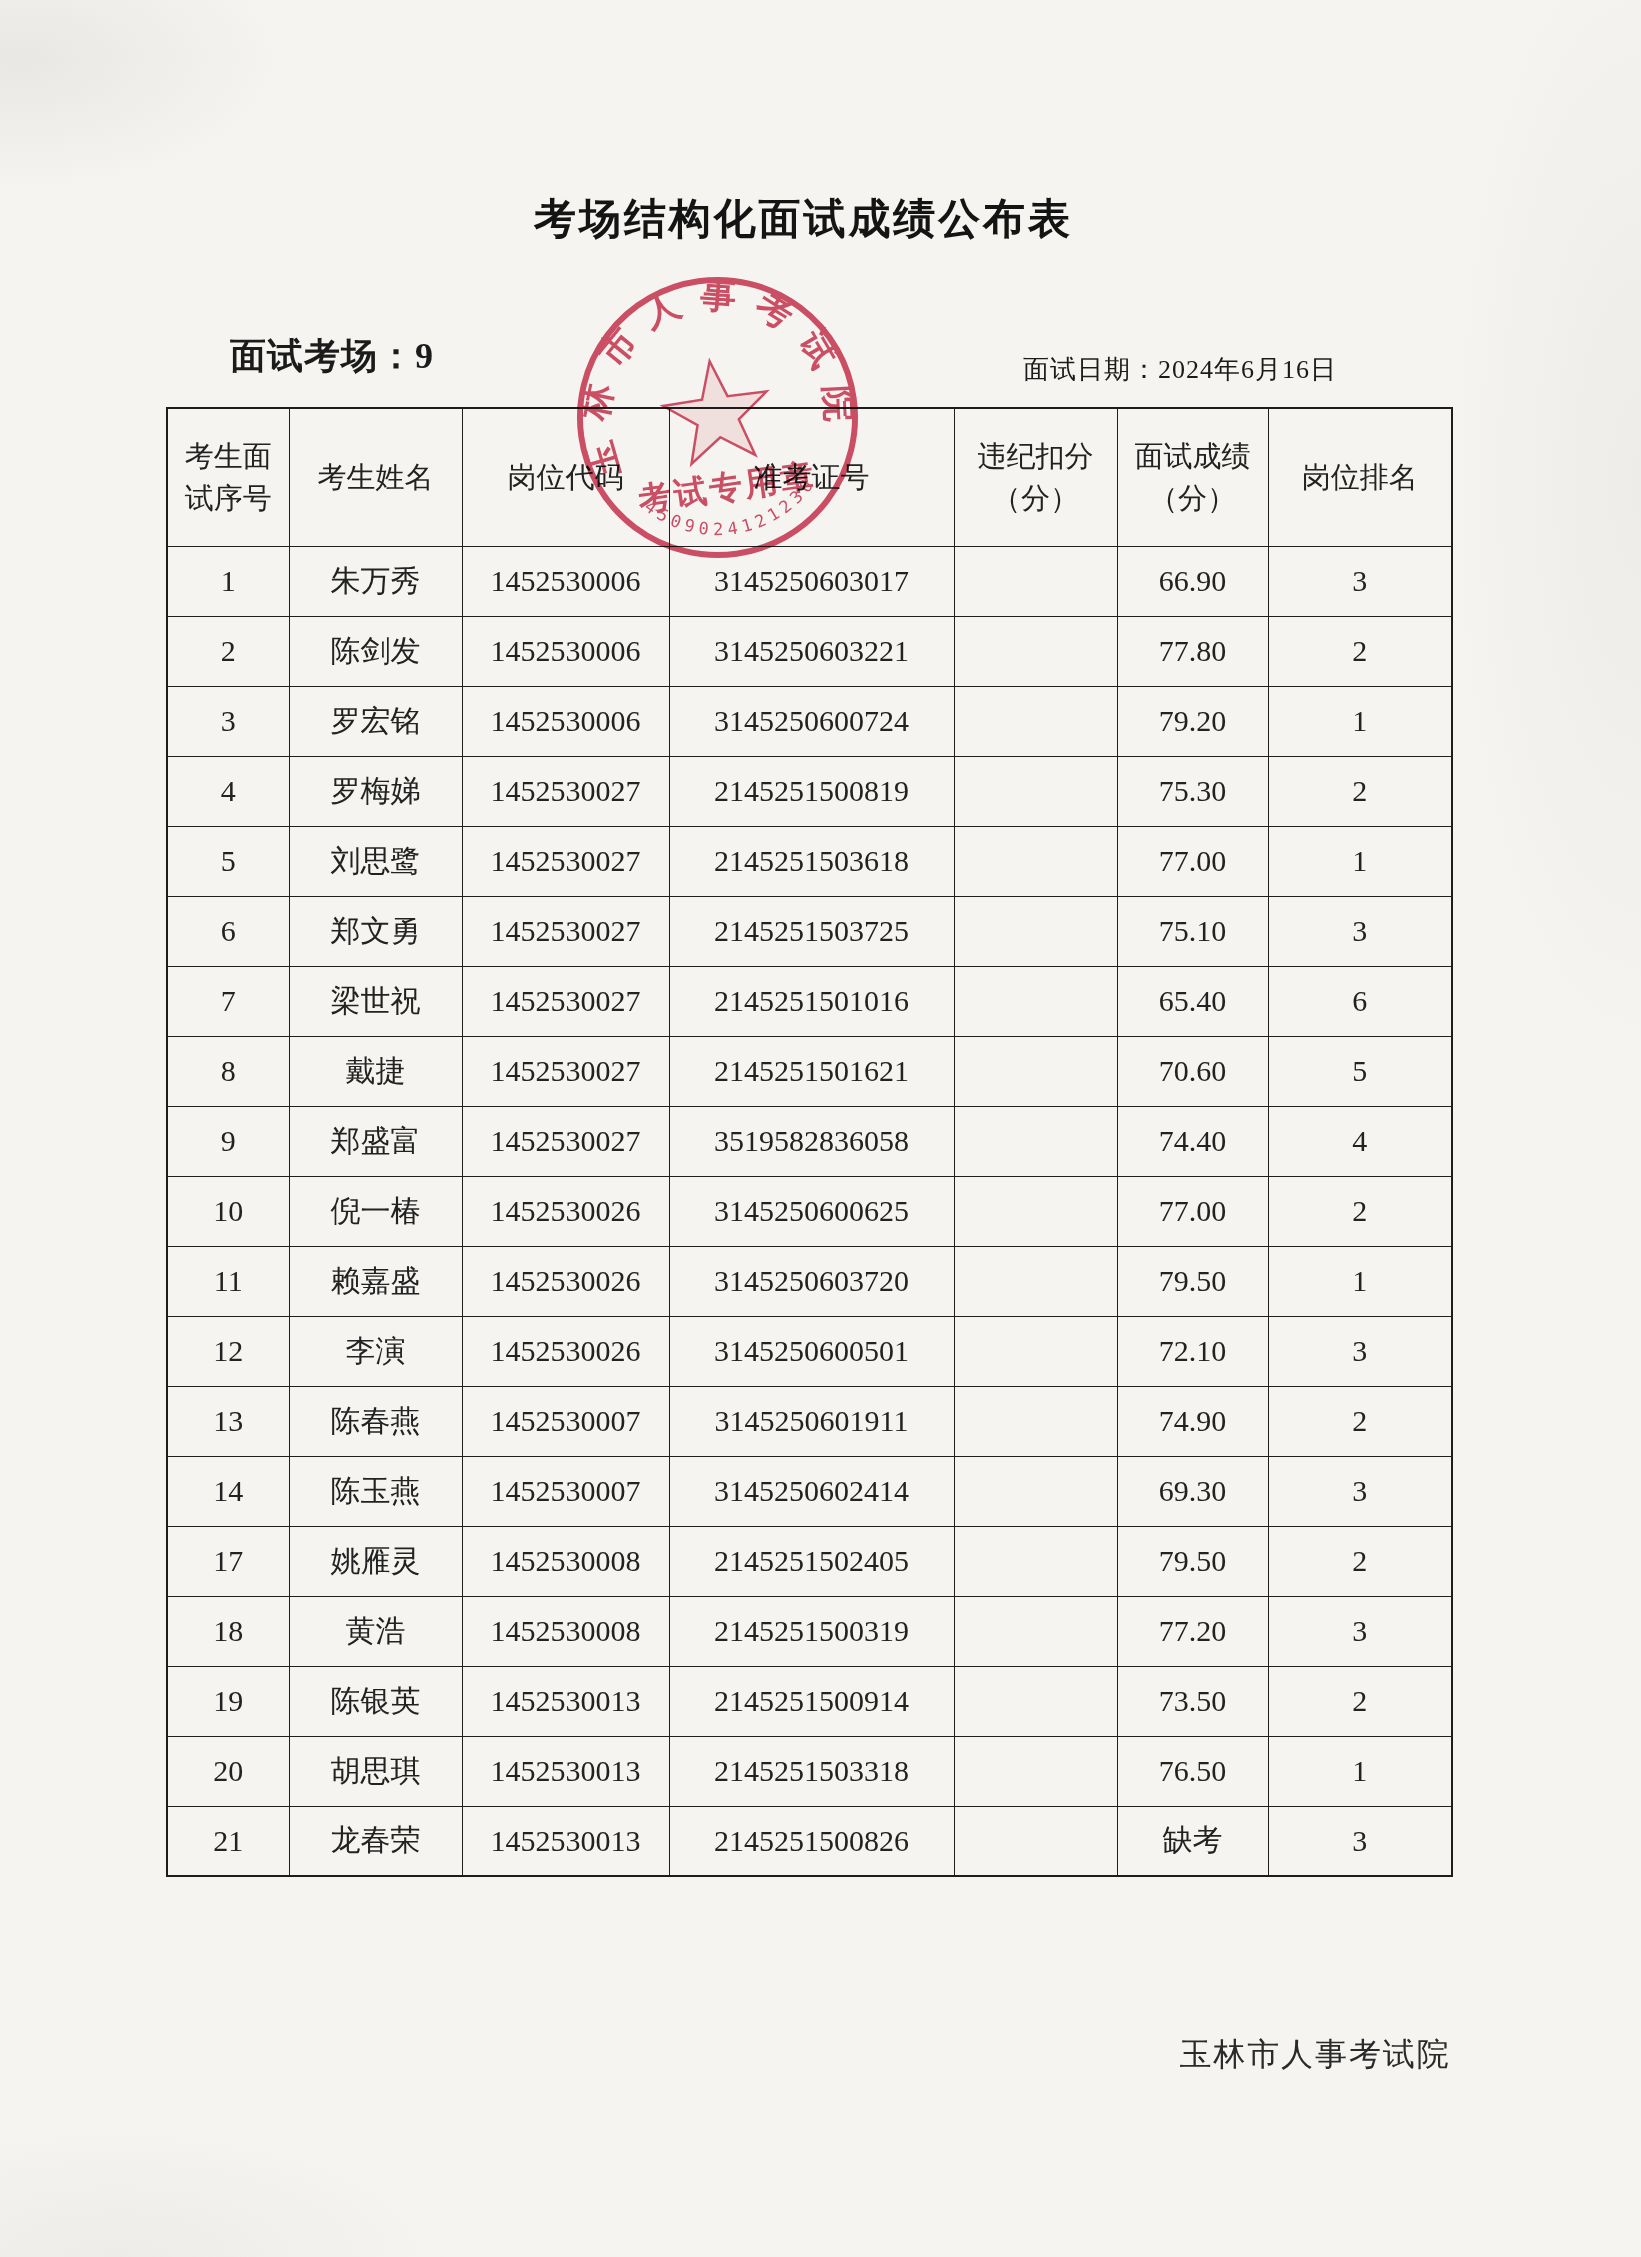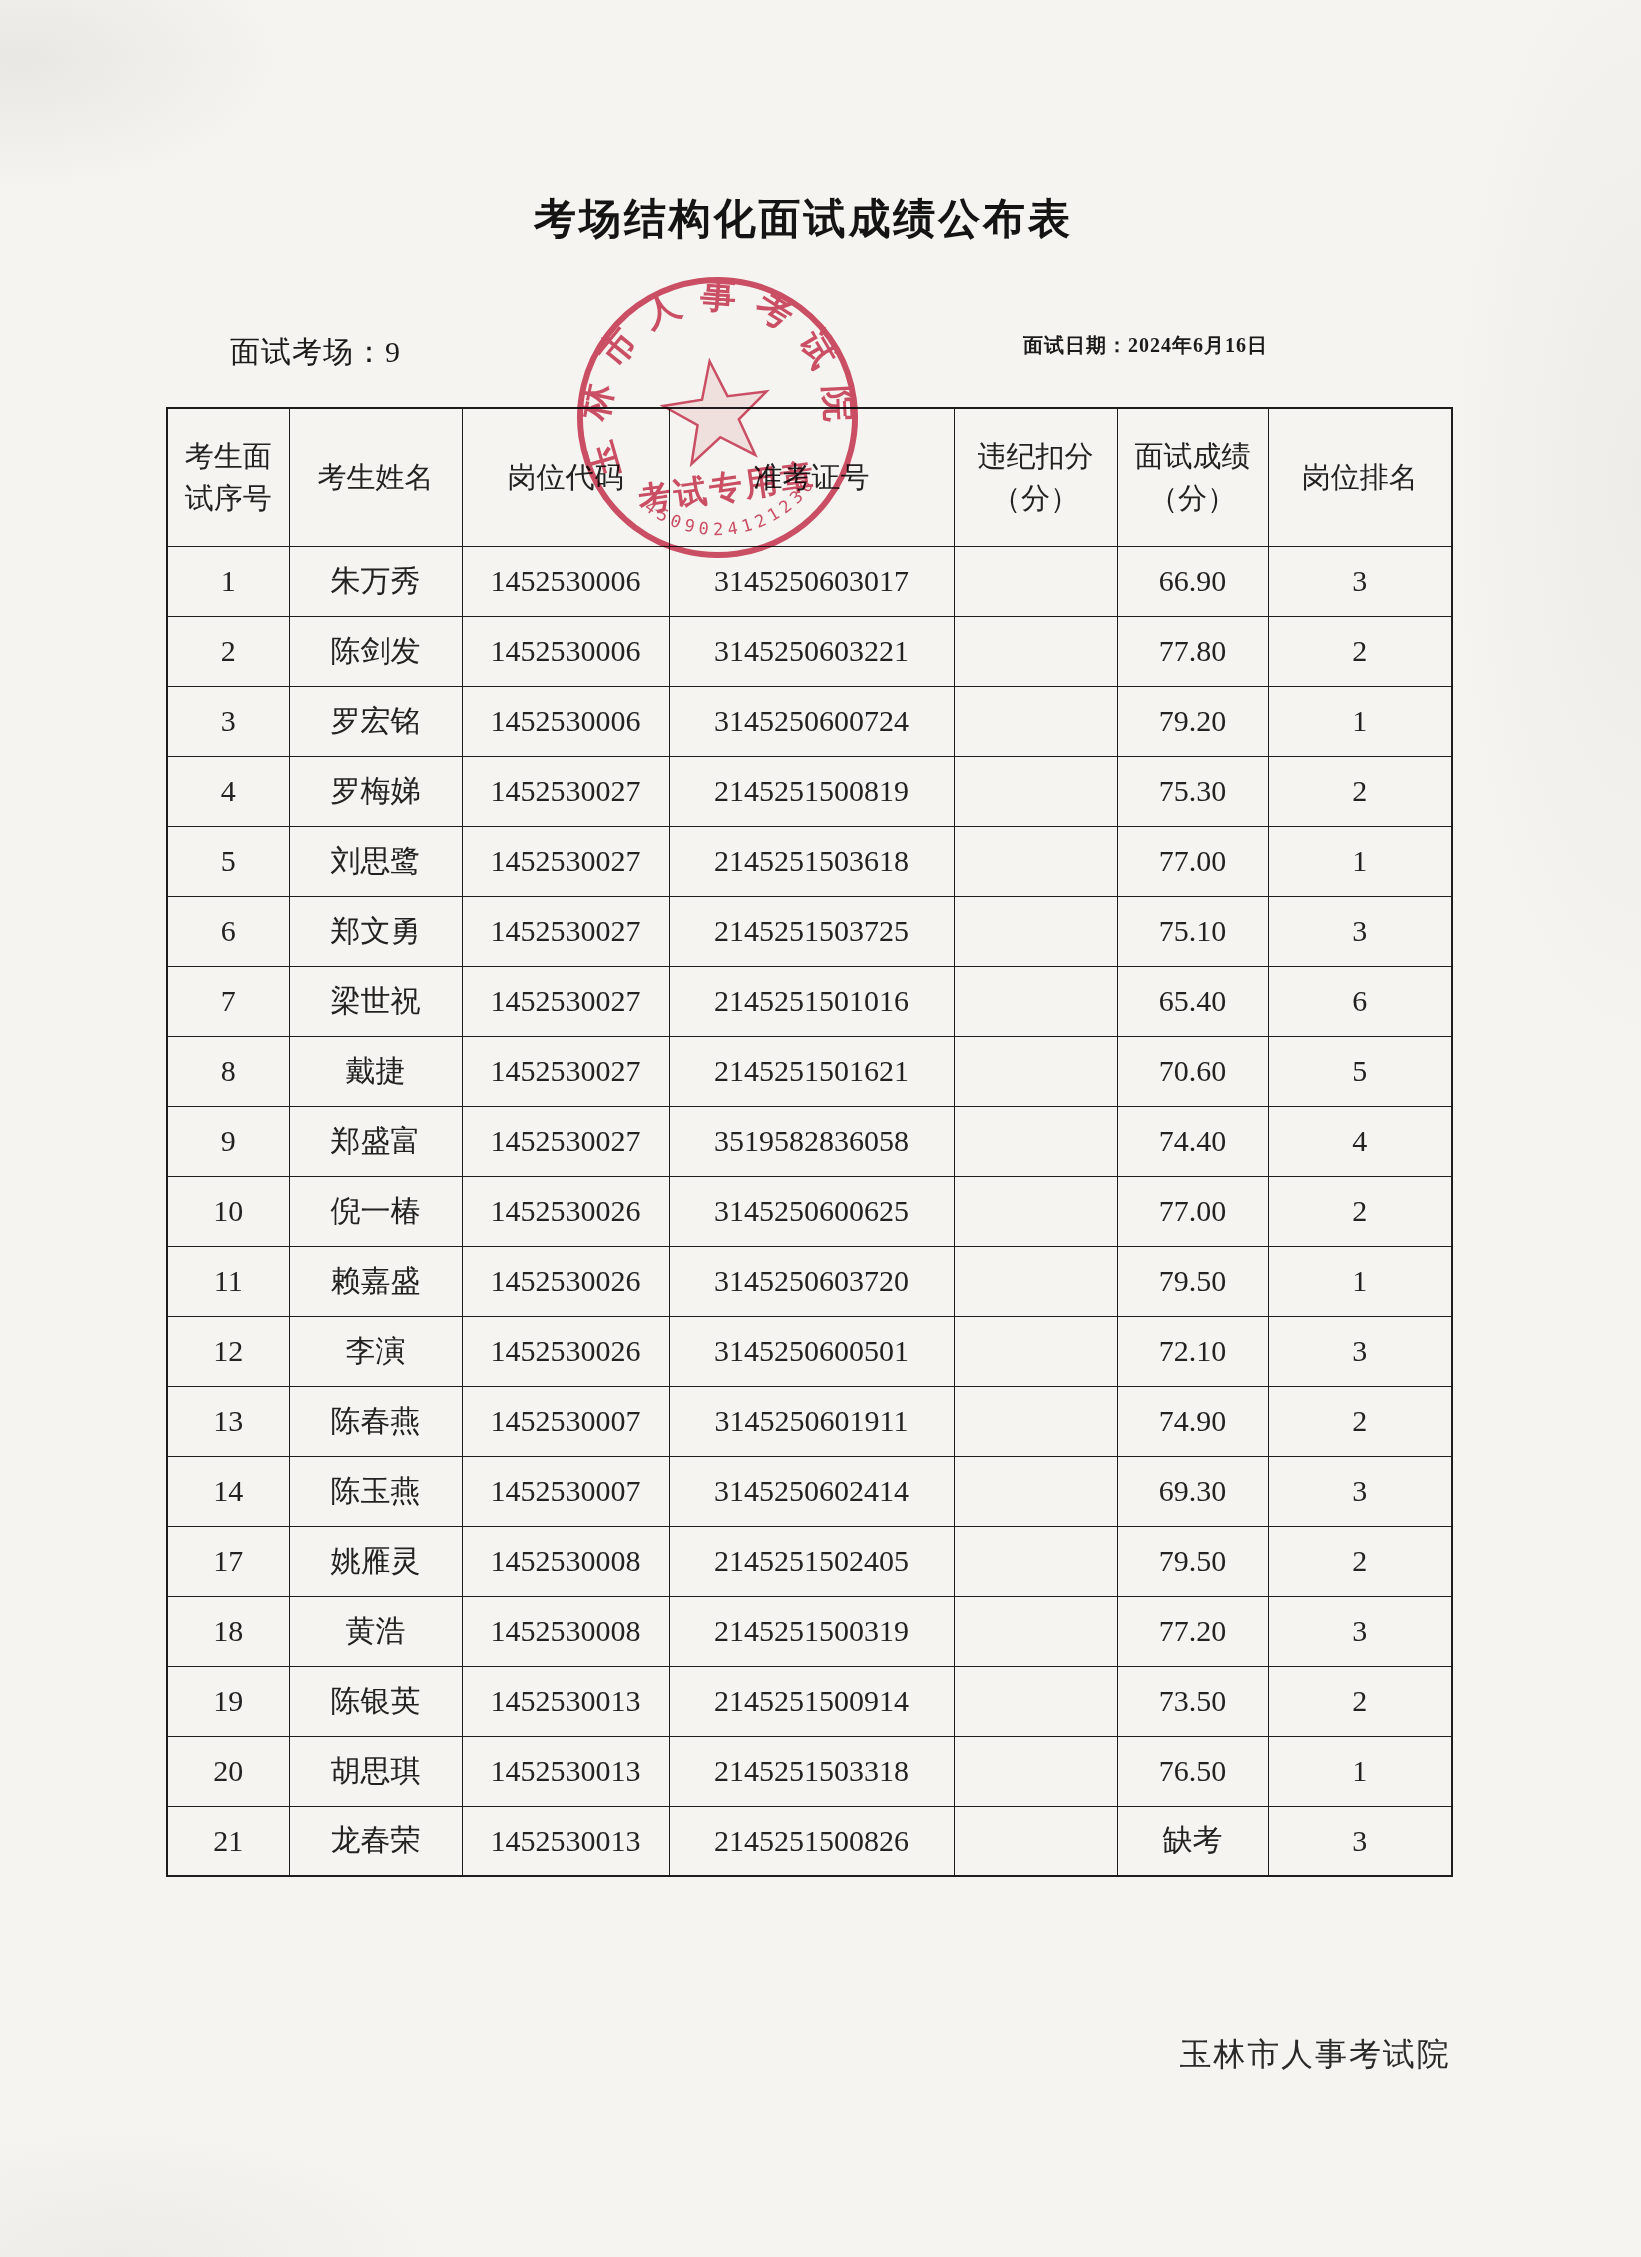--- a/index.html
+++ b/index.html
@@ -16,25 +16,25 @@
     color:#1b1b1b;
   }
   .doc-title{
     position:absolute;top:191px;left:0;width:1607px;
     text-align:center;
     font-size:42px;font-weight:700;letter-spacing:2.9px;
     color:#141414;
   }
   .meta-room{
     position:absolute;top:332px;left:230px;
-    font-size:30px;font-weight:400;letter-spacing:1px;
+    font-size:36px;font-weight:700;letter-spacing:1px;
   }
   .meta-date{
-    position:absolute;top:332px;left:1023px;
-    font-size:20px;font-weight:700;letter-spacing:1px;
+    position:absolute;top:352px;left:1023px;
+    font-size:26px;font-weight:400;letter-spacing:1px;
   }
   table.score-table{
     position:absolute;top:407px;left:166px;
     width:1284px;
     border-collapse:collapse;
     table-layout:fixed;
     border:2.9px solid #1d1d1d;
   }
   .score-table th,.score-table td{
     border:1.9px solid #1f1f1f;

